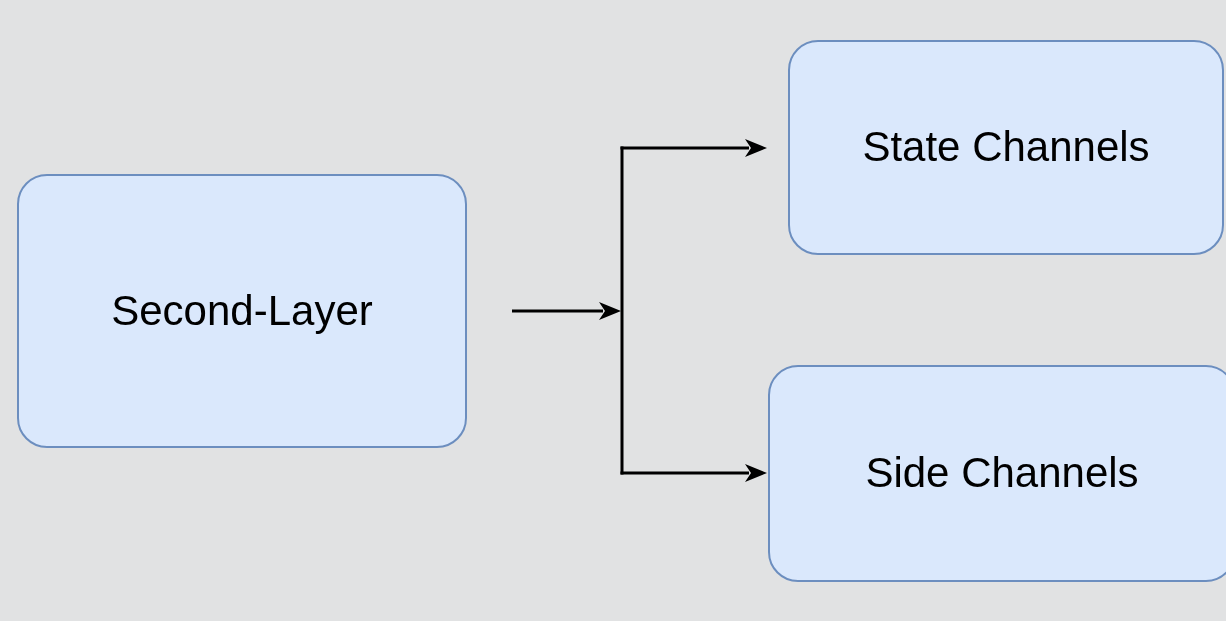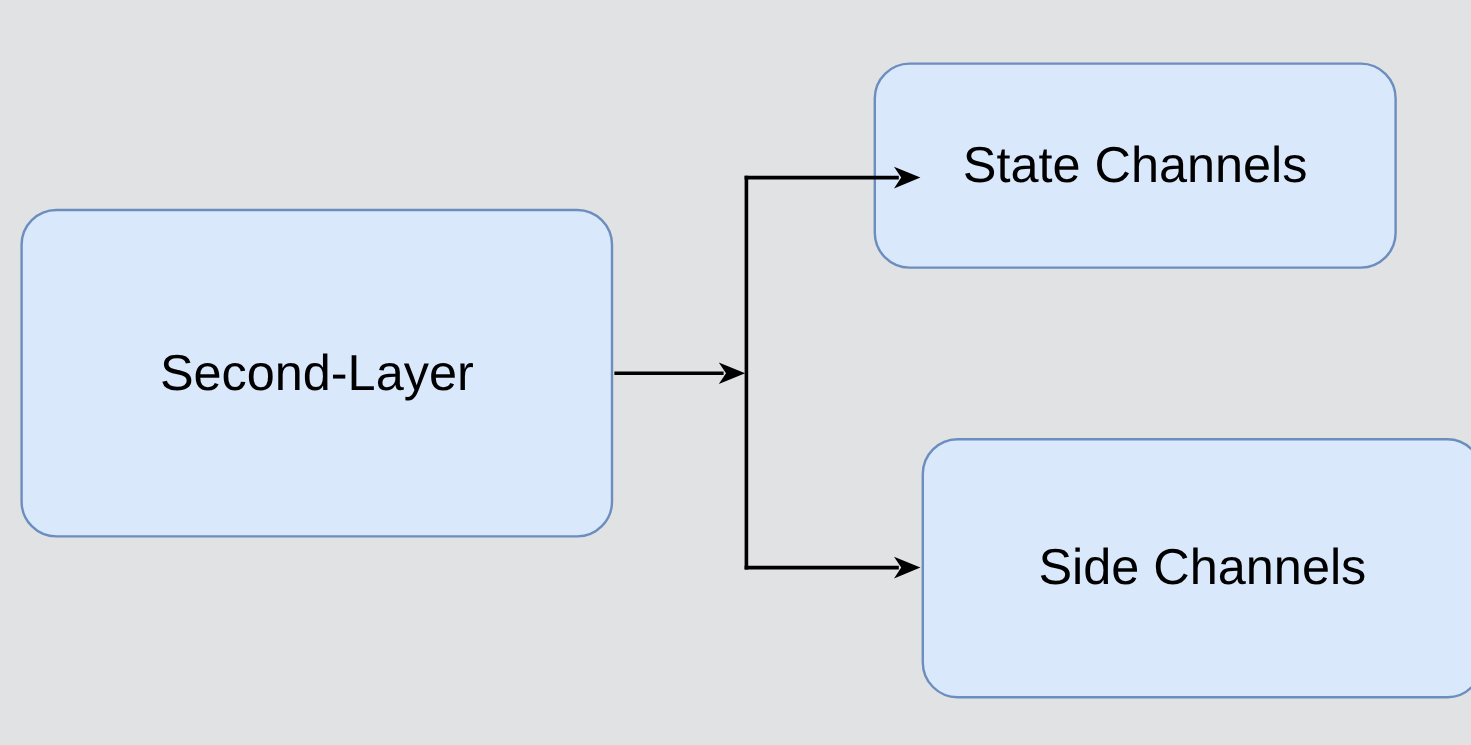--- a/index.html
+++ b/index.html
@@ -29,22 +29,22 @@
     display: flex;
     flex-direction: column;
     align-items: center;
     justify-content: center;
     text-align: center;
     color: var(--text);
     font-size: 42px;
     line-height: 1.25;
     z-index: 2;
   }
-  .node-root  { left: 17px;  top: 174px; width: 494px; height: 274px; }
-  .node-state { left: 728px; top: 40px;  width: 436px; height: 172px; margin-top: 12px; }
+  .node-root  { left: 17px;  top: 174px; width: 450px; height: 274px; }
+  .node-state { left: 788px; top: 40px;  width: 436px; height: 215px; }
   .node-side  { left: 768px; top: 365px; width: 468px; height: 217px; }
   .connectors {
     position: absolute;
     left: 0; top: 0;
     width: 1226px; height: 621px;
     z-index: 3;
     pointer-events: none;
   }
   .connectors path     { stroke: var(--connector); stroke-width: 3; fill: none; }
   .connectors polygon  { fill: var(--connector); stroke: none; }

